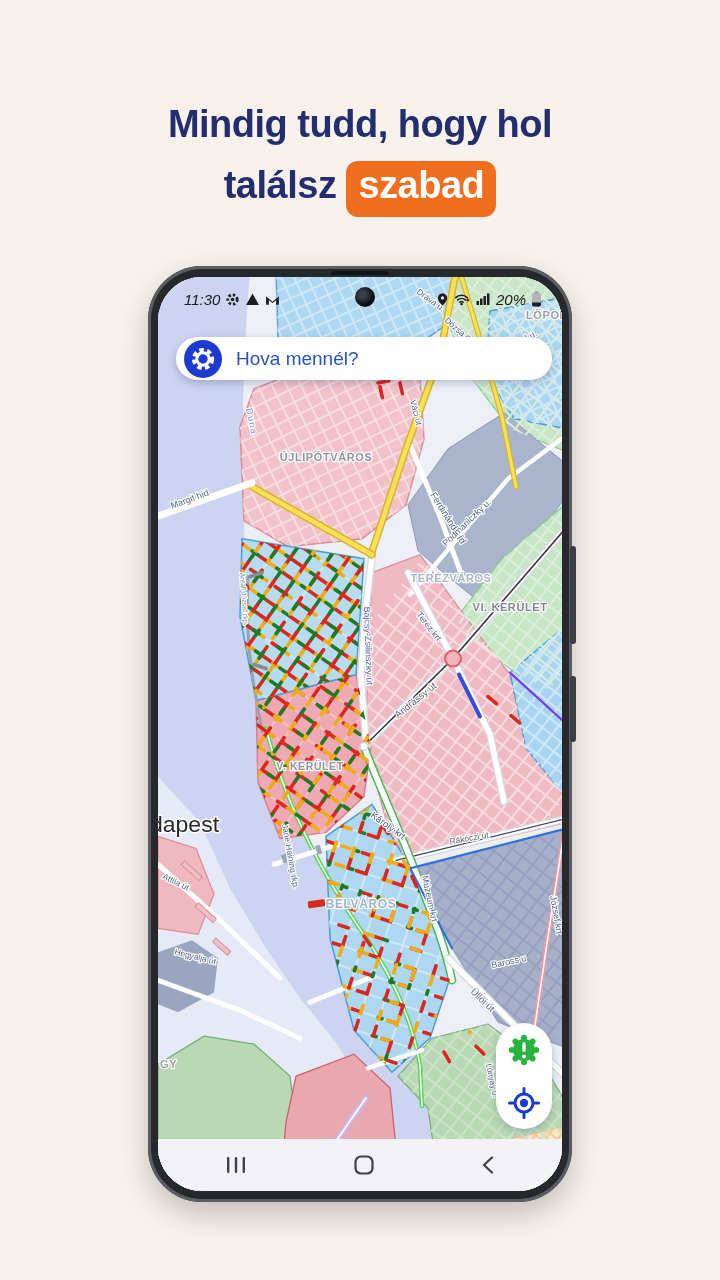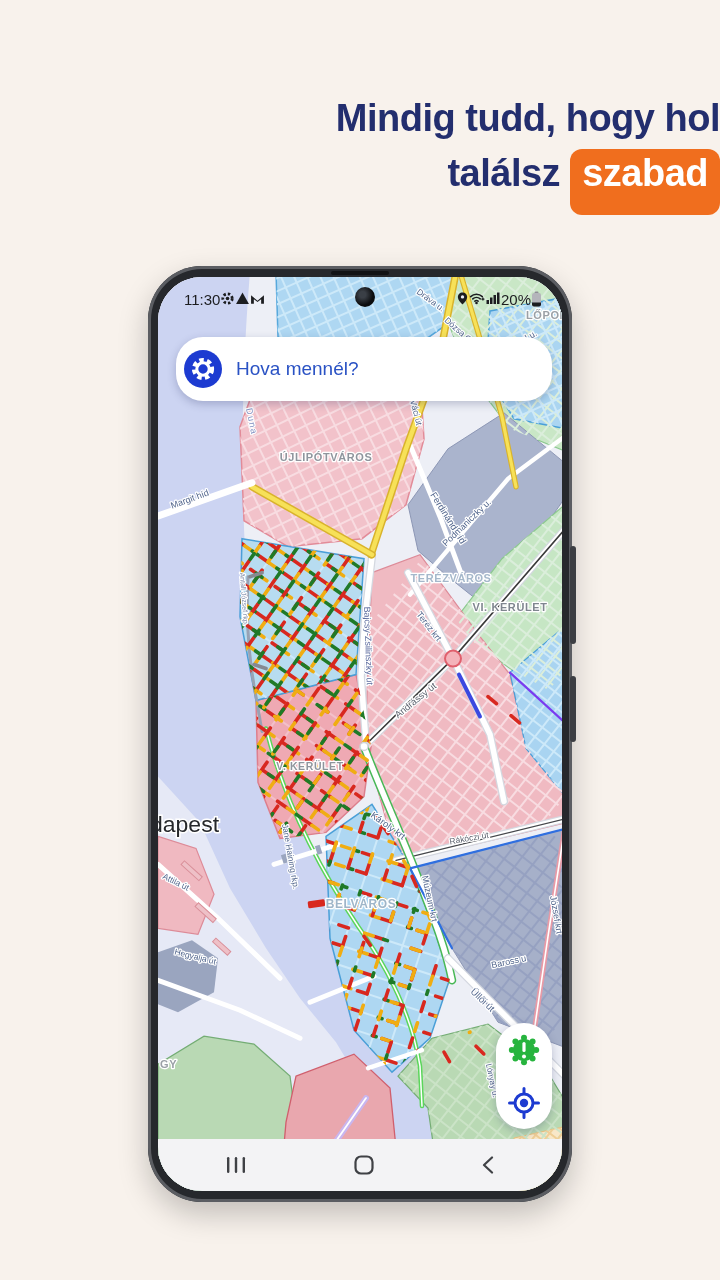--- a/index.html
+++ b/index.html
@@ -1,45 +1,45 @@
 <!DOCTYPE html>
 <html><head>
 <meta charset="utf-8">
 <style>
   html,body{margin:0;padding:0;}
   body{width:720px;height:1280px;background:#f8f2ec;overflow:hidden;
        font-family:"Liberation Sans",sans-serif;position:relative;}
   
   .headline{padding-top:88px;text-align:center;line-height:1.3;
             font-weight:bold;font-size:38px;letter-spacing:-.5px;color:#232e6e;}
-  .headline .row{margin:6px 0;text-align:right;}
+  .headline .row{margin:12px 0;}
   .hl{background:#f06e1e;color:#fff;display:inline-block;
-      padding:0 12px 16px;border-radius:12px;}
+      padding:0 12px 6px;border-radius:12px;}
   
   .phone{position:absolute;left:148px;top:266px;width:424px;height:936px;
          background:#26282c;border-radius:54px;
          box-shadow:inset 0 0 0 3px #5b5d62, 0 12px 30px rgba(0,0,0,.22);}
   .speaker{position:absolute;top:5px;left:50%;width:58px;height:4px;margin-left:-29px;
            background:#121315;border-radius:2px;}
   .side-btn{position:absolute;right:-4px;width:6px;background:#3c3e43;border-radius:3px;}
   .vol{top:280px;height:98px;} .pow{top:410px;height:66px;}
   .screen{position:absolute;left:10px;top:11px;right:10px;bottom:11px;
           border-radius:44px;overflow:hidden;background:#edeff6;}
   .map-svg{position:absolute;inset:0;width:100%;height:100%;}
   
   .statusbar{position:absolute;top:10px;left:26px;right:20px;height:24px;z-index:5;
              display:flex;justify-content:space-between;align-items:center;
              color:#1c1d20;font-size:15px;font-weight:500;}
-  .sb-left,.sb-right{display:flex;align-items:flex-start;}
+  .sb-left,.sb-right{display:flex;align-items:center;gap:5px;font-style:italic;}
   .sb-ic{display:block;}
   
   .camera{position:absolute;z-index:6;left:197px;top:10px;width:20px;height:20px;
           border-radius:50%;background:radial-gradient(circle at 38% 38%,#3a3f46 0 18%,#0b0c0e 60%);}
   
-  .searchbar{position:absolute;z-index:6;left:18px;right:10px;top:60px;height:64px;
+  .searchbar{position:absolute;z-index:6;left:18px;right:10px;top:60px;height:43px;
              background:#fff;border-radius:27px;display:flex;align-items:center;
              box-shadow:0 3px 8px rgba(30,40,90,.25);}
   .search-gear{margin-left:8px;flex:0 0 auto;}
   .search-text{margin-left:14px;color:#2a52c4;font-size:19px;font-weight:500;}
   
   .fabpill{position:absolute;z-index:6;right:10px;bottom:62px;width:56px;height:106px;
            background:#fff;border-radius:28px;display:flex;flex-direction:column;
            align-items:center;justify-content:space-around;
            box-shadow:0 3px 8px rgba(30,40,90,.25);}
   .fab-btn{width:44px;height:44px;display:flex;align-items:center;justify-content:center;}

